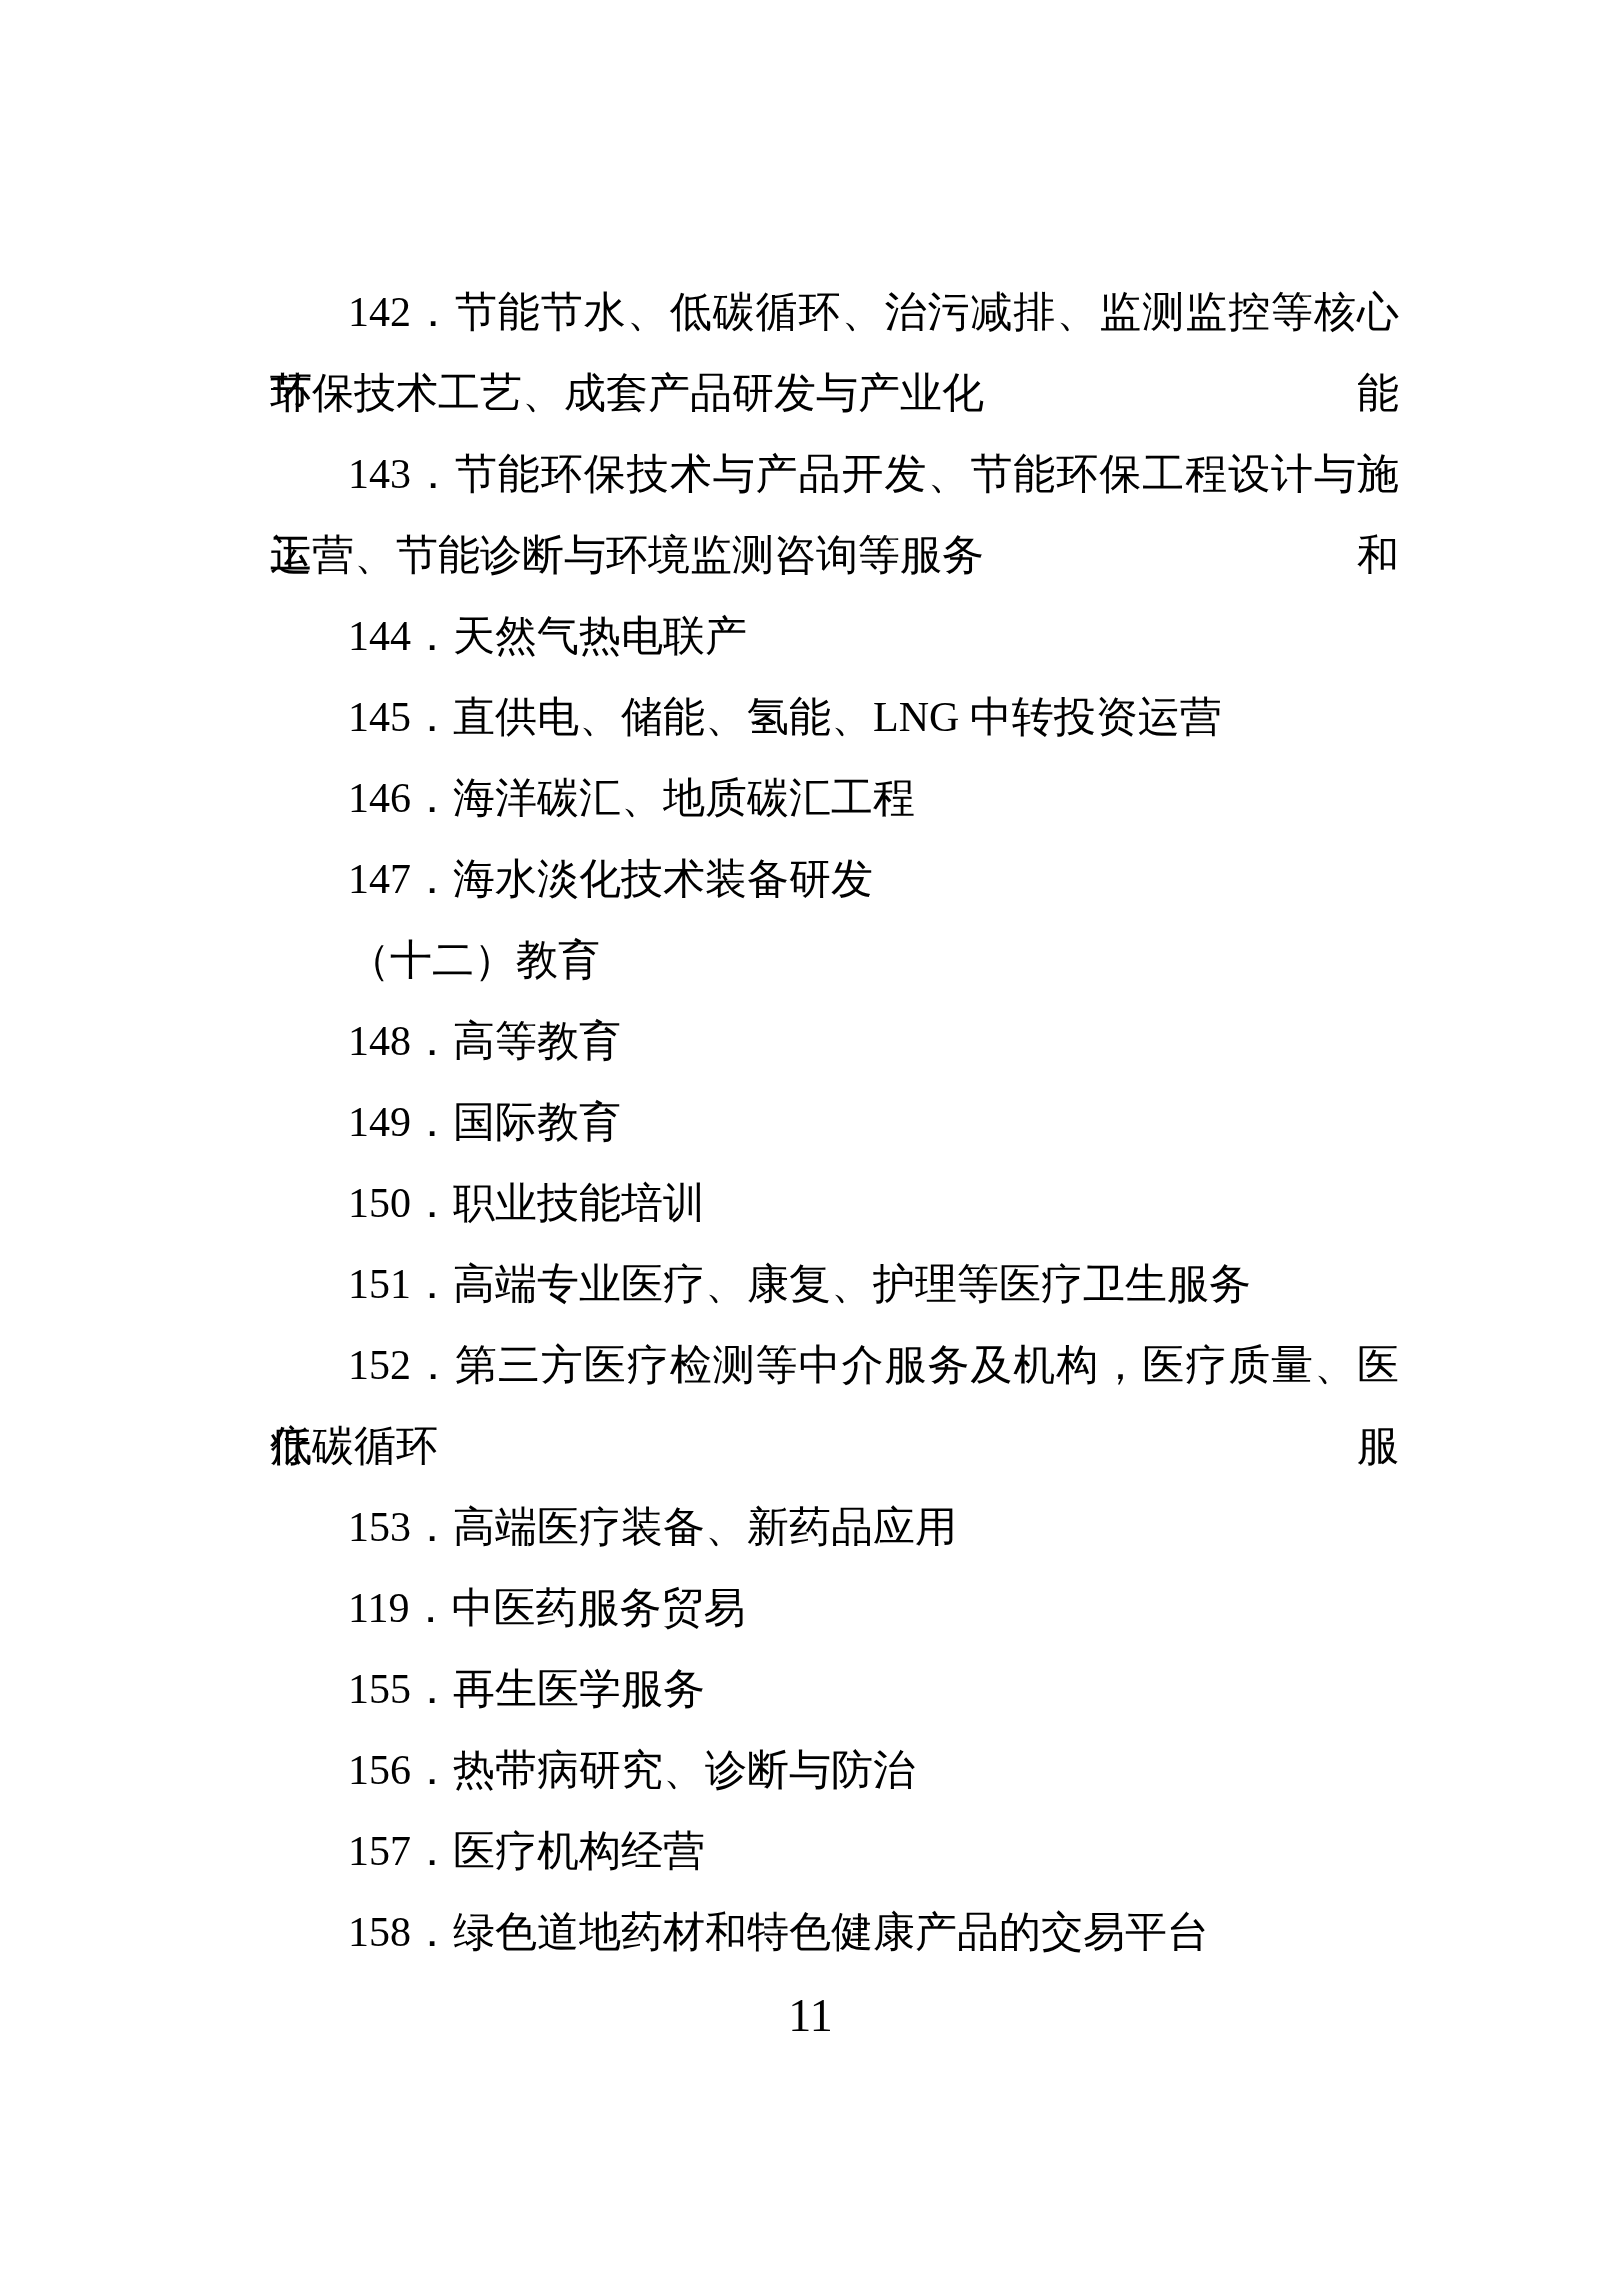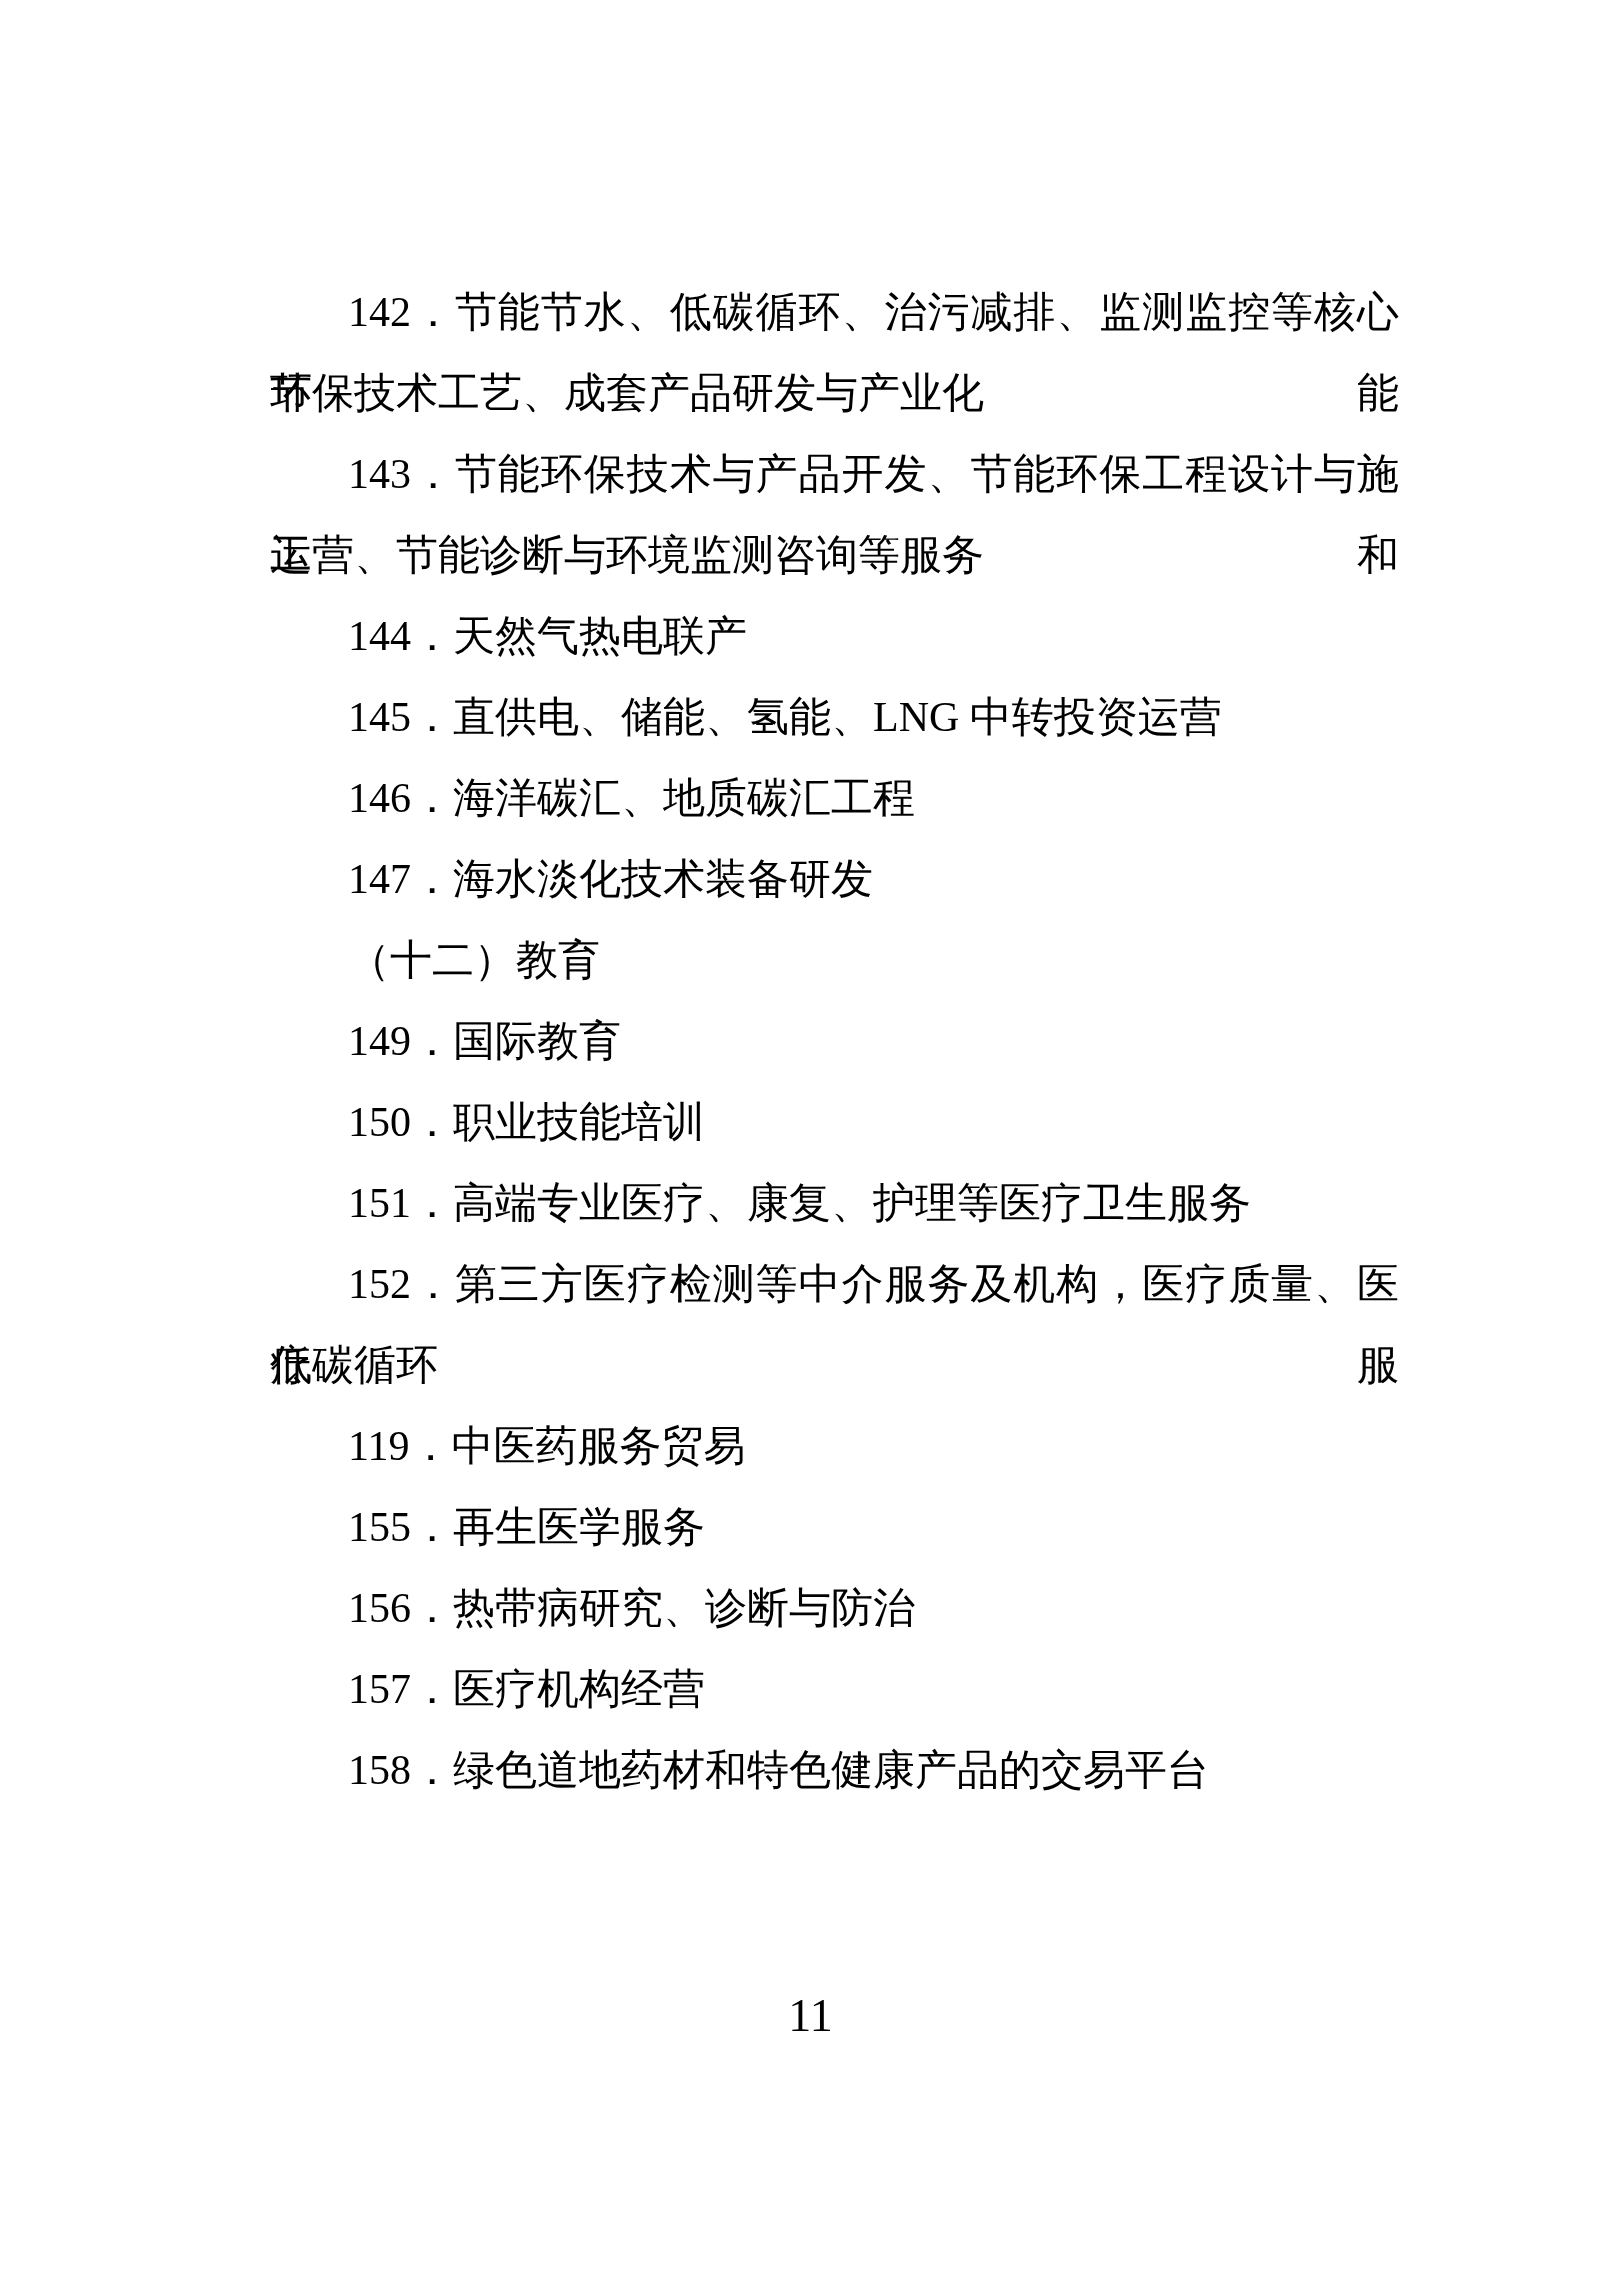--- a/index.html
+++ b/index.html
@@ -59,25 +59,27 @@
   <div class="doc-body">
       <div class="line indent justify">142．节能节水、低碳循环、治污减排、监测监控等核心节能</div>
       <div class="line">环保技术工艺、成套产品研发与产业化</div>
       <div class="line indent justify">143．节能环保技术与产品开发、节能环保工程设计与施工和</div>
       <div class="line">运营、节能诊断与环境监测咨询等服务</div>
       <div class="line indent">144．天然气热电联产</div>
       <div class="line indent">145．直供电、储能、氢能、LNG 中转投资运营</div>
       <div class="line indent">146．海洋碳汇、地质碳汇工程</div>
       <div class="line indent">147．海水淡化技术装备研发</div>
       <div class="line indent bold">（十二）教育</div>
+      <div class="line indent">148．高等教育</div>
       <div class="line indent">149．国际教育</div>
       <div class="line indent">150．职业技能培训</div>
       <div class="line indent">151．高端专业医疗、康复、护理等医疗卫生服务</div>
       <div class="line indent justify">152．第三方医疗检测等中介服务及机构，医疗质量、医疗服</div>
       <div class="line">低碳循环</div>
+      <div class="line indent">153．高端医疗装备、新药品应用</div>
       <div class="line indent">119．中医药服务贸易</div>
       <div class="line indent">155．再生医学服务</div>
       <div class="line indent">156．热带病研究、诊断与防治</div>
       <div class="line indent">157．医疗机构经营</div>
       <div class="line indent">158．绿色道地药材和特色健康产品的交易平台</div>
     </div>
   <div class="page-number">11</div>
 </div>
 
 

